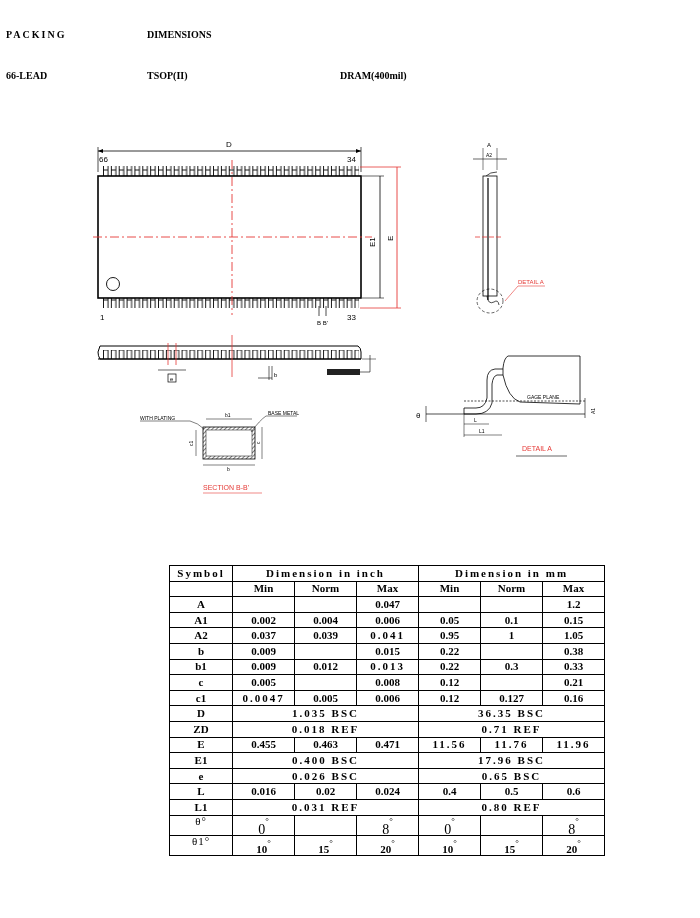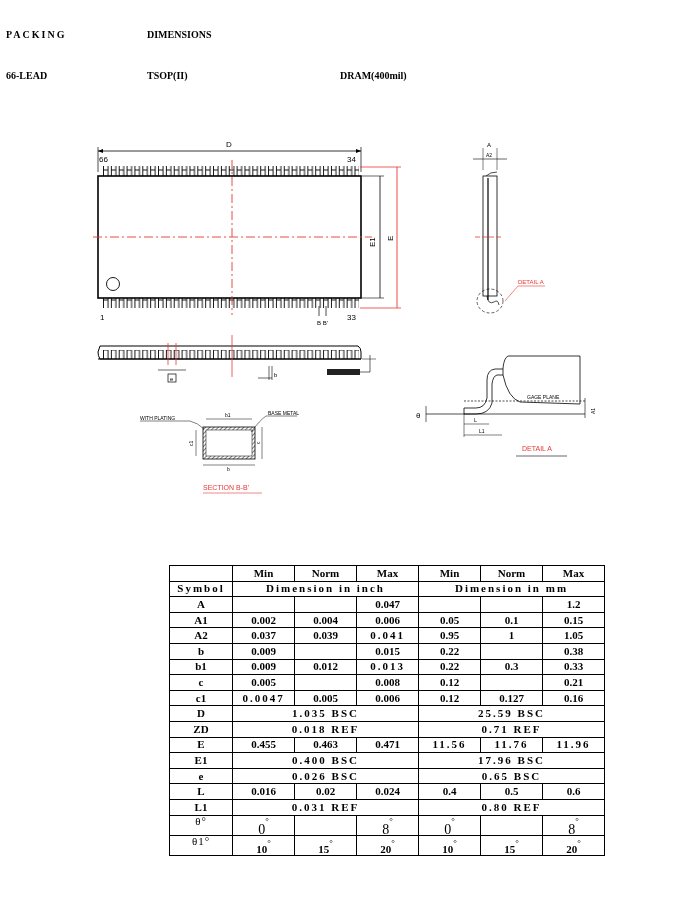--- a/index.html
+++ b/index.html
@@ -150,33 +150,33 @@
     <line x1="464" y1="435" x2="502" y2="435" stroke="#000" stroke-width="0.5"></line>
     <text class="dtxt" x="479" y="433" style="font-size:5px">L1</text>
     <text class="rtxt" x="522" y="451">DETAIL A</text>
     <line x1="516" y1="456" x2="567" y2="456" stroke="#000" stroke-width="0.6"></line>
   </g>
 </svg>
 
 <table class="dim">
   <tbody>
     <tr>
+      <td class="sym sp" rowspan="1">Symbol</td>
+      <td class="sp" colspan="3">Dimension in inch</td>
+      <td class="sp" colspan="3">Dimension in mm</td>
+    </tr>
+    <tr>
       <td class="sym"></td>
       <td class="v">Min</td>
       <td class="v">Norm</td>
       <td class="v">Max</td>
       <td class="v">Min</td>
       <td class="v">Norm</td>
       <td class="v">Max</td>
     </tr>
-    <tr>
-      <td class="sym sp" rowspan="1">Symbol</td>
-      <td class="sp" colspan="3">Dimension in inch</td>
-      <td class="sp" colspan="3">Dimension in mm</td>
-    </tr>
 
     <tr>
       <td class="sym">A</td>
       <td class="v"></td>
       <td class="v"></td>
       <td class="v">0.047</td>
       <td class="v"></td>
       <td class="v"></td>
       <td class="v">1.2</td>
     </tr>
@@ -237,21 +237,21 @@
       <td class="v">0.005</td>
       <td class="v">0.006</td>
       <td class="v">0.12</td>
       <td class="v">0.127</td>
       <td class="v">0.16</td>
     </tr>
 
     <tr>
       <td class="sym">D</td>
       <td class="sp" colspan="3">1.035 BSC</td>
-      <td class="sp" colspan="3">25.59 BSC</td>
+      <td class="sp" colspan="3">36.35 BSC</td>
     </tr>
 
     <tr>
       <td class="sym">ZD</td>
       <td class="sp" colspan="3">0.018 REF</td>
       <td class="sp" colspan="3">0.71 REF</td>
     </tr>
 
     <tr>
       <td class="sym">E</td>

